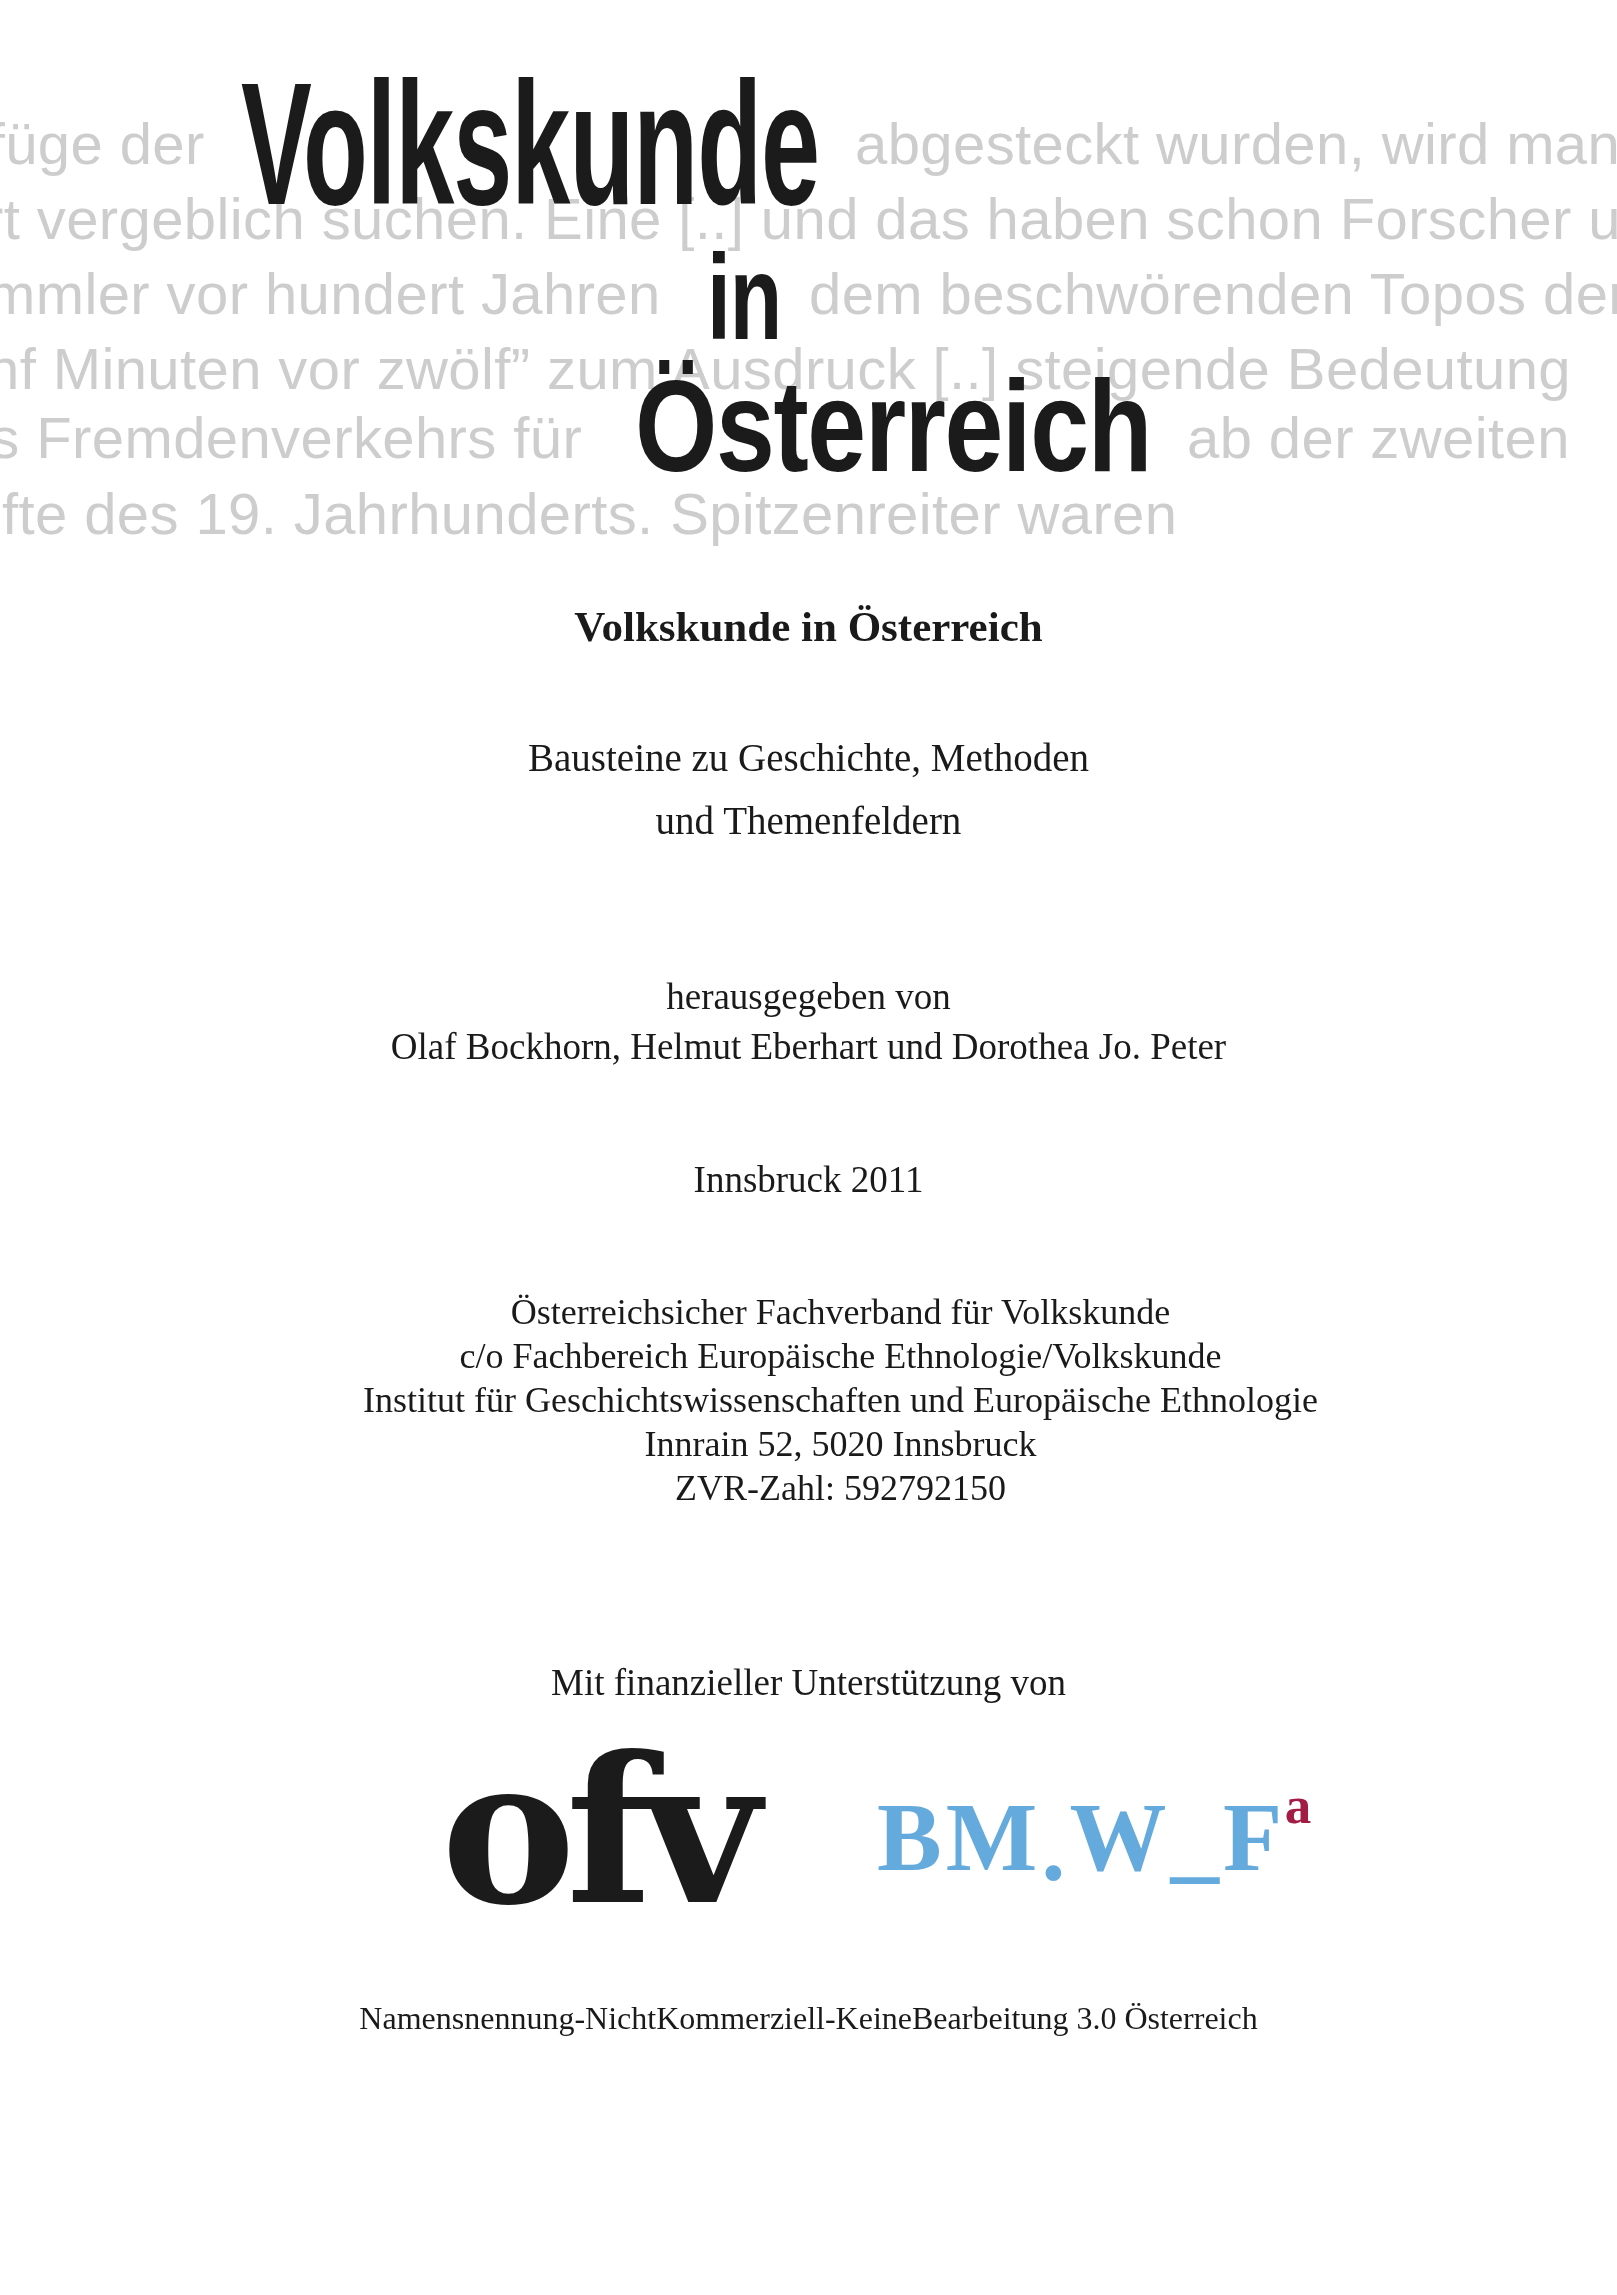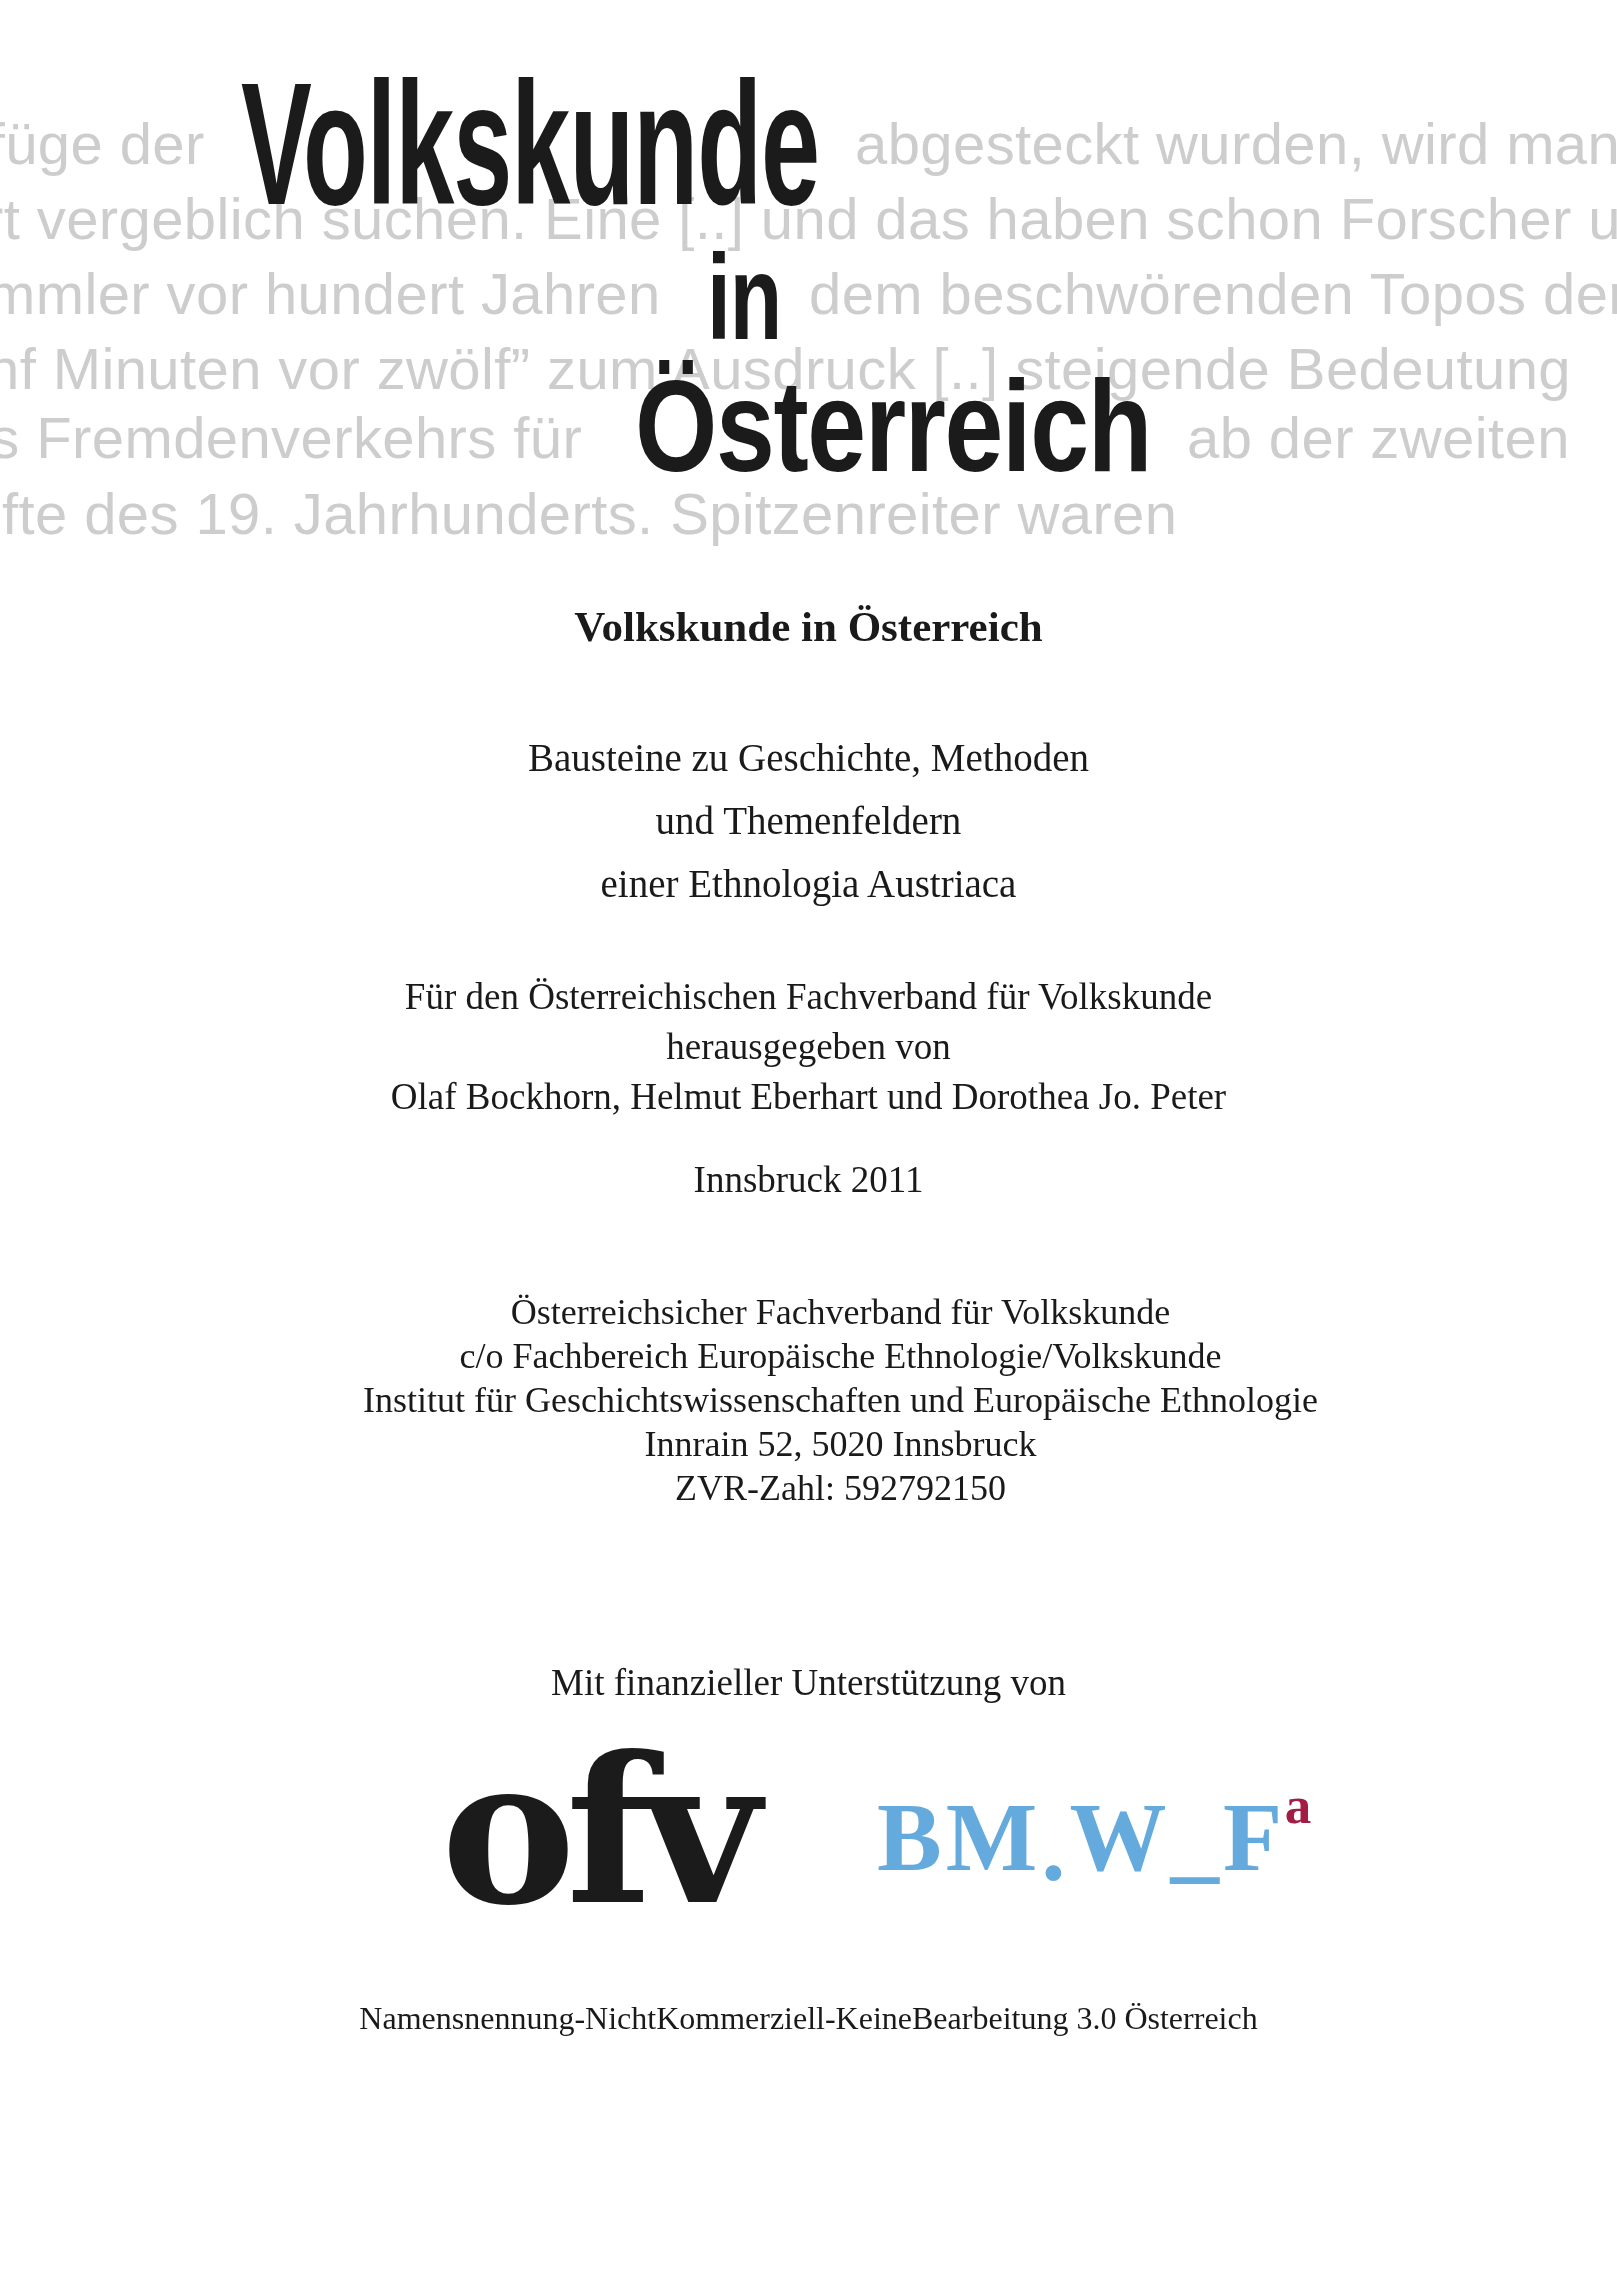--- a/index.html
+++ b/index.html
@@ -109,25 +109,23 @@
     <span class="bw bw-volkskunde">Volkskunde</span>
     <span class="bw bw-in">in</span>
     <span class="bw bw-oesterreich">Österreich</span>
   </div>
 
   <div class="blk main-title">Volkskunde in Österreich</div>
 
   <div class="blk subtitle">
     <div>Bausteine zu Geschichte, Methoden</div>
     <div>und Themenfeldern</div>
-    <div>einer Ethnologia Austriaca</div>
   </div>
 
   <div class="blk editors">
-    <div>Für den Österreichischen Fachverband für Volkskunde</div>
     <div>herausgegeben von</div>
     <div>Olaf Bockhorn, Helmut Eberhart und Dorothea Jo. Peter</div>
   </div>
 
   <div class="blk place-year">Innsbruck 2011</div>
 
   <div class="blk address">
     <div>Österreichsicher Fachverband für Volkskunde</div>
     <div>c/o Fachbereich Europäische Ethnologie/Volkskunde</div>
     <div>Institut für Geschichtswissenschaften und Europäische Ethnologie</div>

